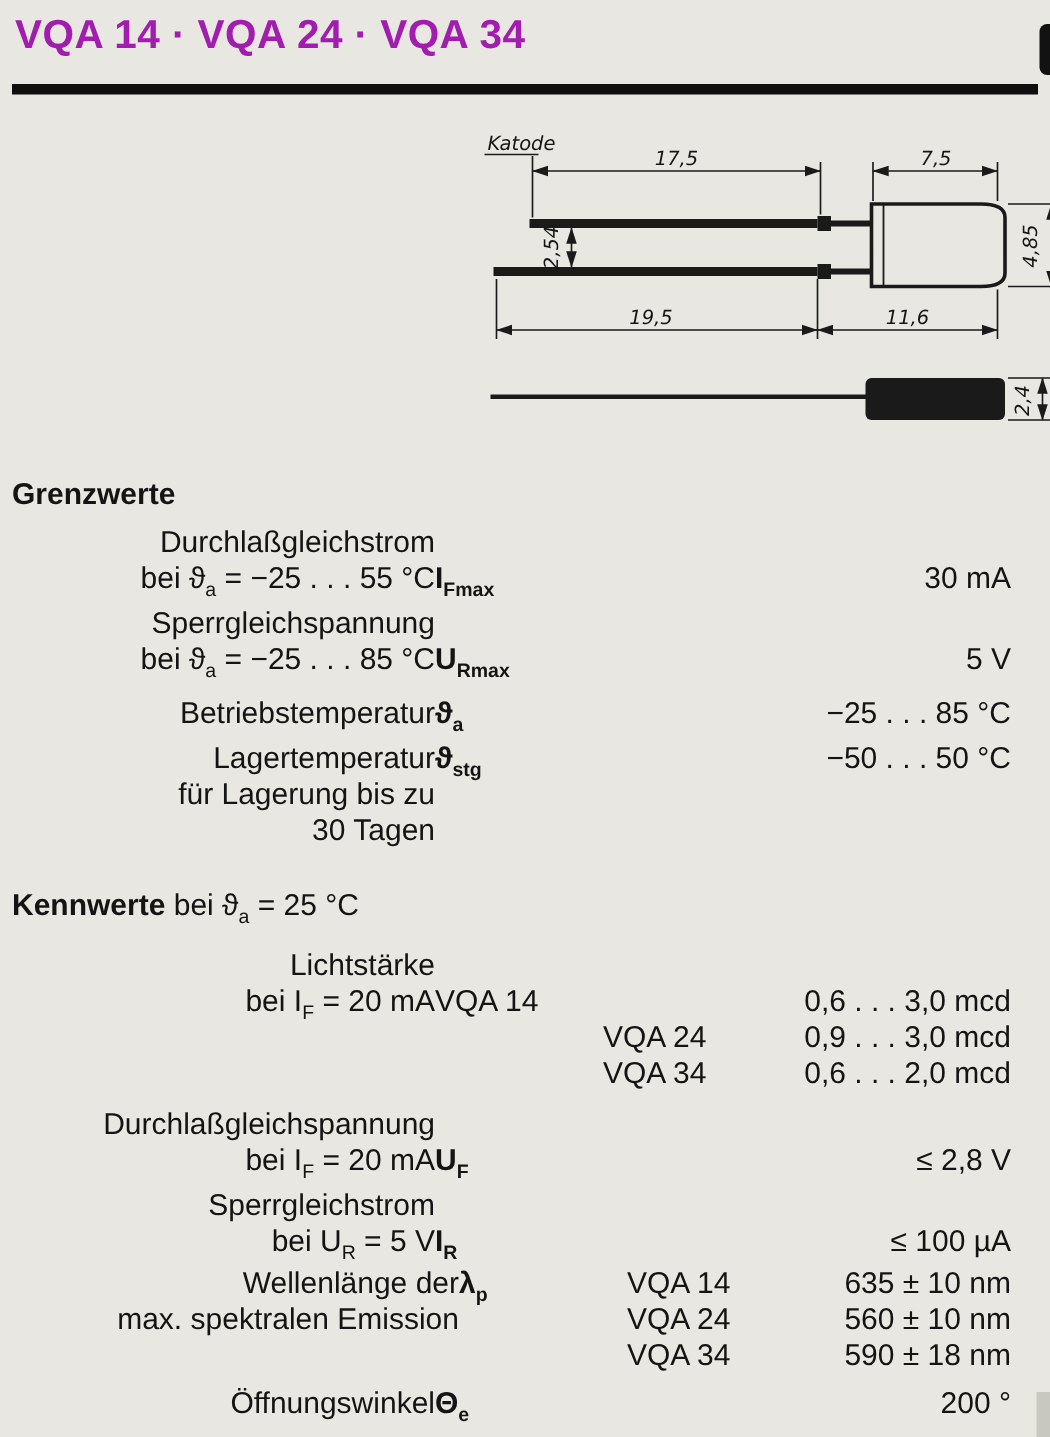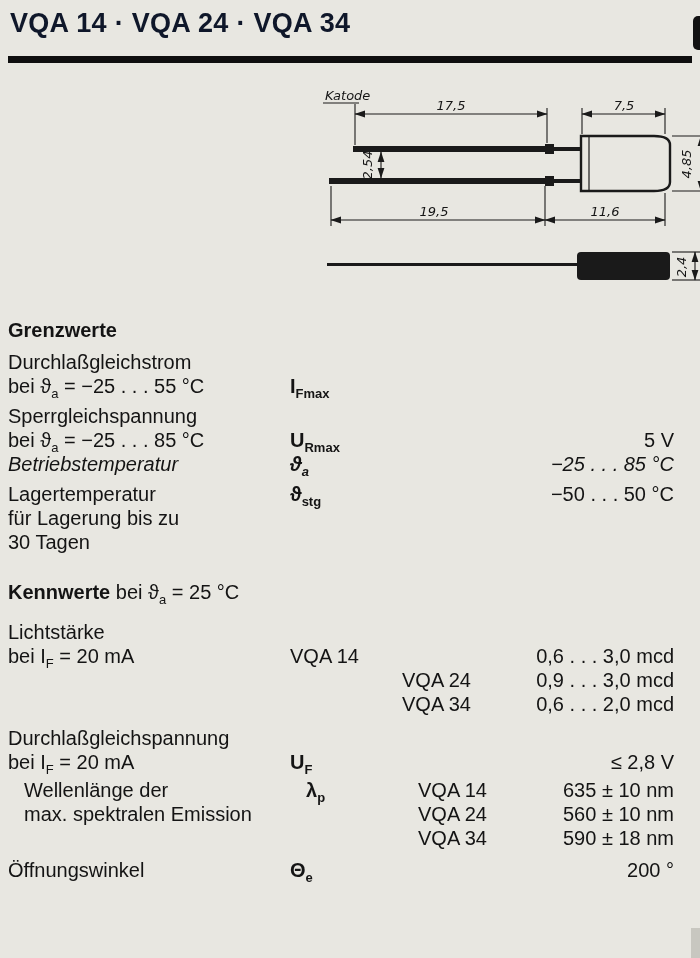--- a/index.html
+++ b/index.html
@@ -6,21 +6,21 @@
   html,body { width:700px; height:958px; }
   body {
     position:relative;
     background:#e8e7e1;
     font-family:"Liberation Sans","DejaVu Sans",sans-serif;
     color:#141414;
     overflow:hidden;
   }
   .title {
     position:absolute; left:10px; top:8px;
-    font-size:27px; font-weight:bold; color:#0f172a;
+    font-size:27px; font-weight:bold; color:#a21caf;
     letter-spacing:0.3px;
   }
   .title-rule {
     position:absolute; left:8px; top:56px;
     width:684px; height:7px; background:#0f0f0f;
   }
   .artifact-top {
     position:absolute; right:0; top:16px;
     width:7px; height:34px; background:#121212;
     border-radius:5px 0 0 5px;
@@ -30,28 +30,28 @@
     width:9px; height:30px; background:#b7b6ae; opacity:.65;
   }
   .drawing {
     position:absolute; left:309px; top:88px;
     width:400px; height:218px;
   }
   .content { position:absolute; left:8px; top:318px; width:684px; }
   .sec-heading { font-size:20px; font-weight:bold; height:24px; line-height:24px; }
   .sec-heading .normal { font-weight:normal; }
   .line { display:flex; align-items:baseline; height:24px; line-height:24px; font-size:20px; }
-  .c1 { width:282px; flex:none; }
+  .c1 { width:282px; flex:none;text-align:right; }
   .c2 { width:112px; flex:none; font-weight:bold; }
   .c3 { width:132px; flex:none; }
   .c4 { flex:1; text-align:right; padding-right:18px; }
   sub { font-size:13px; line-height:1; }
   .mt8  { margin-top:8px; }
   .mt6  { margin-top:6px; }
-  .mt12 { margin-top:0;font-style:italic; }
+  .mt12 { margin-top:12px; }
   .mt16 { margin-top:16px; }
   .mt10 { margin-top:10px; }
   .mt4  { margin-top:4px;margin-left:16px; }
   .mt26 { margin-top:26px; }
   svg text { font-family:"DejaVu Sans","Liberation Sans",sans-serif; }
 </style>
 </head>
 <body>
 
 <div class="title">VQA 14 · VQA 24 · VQA 34</div>
@@ -127,20 +127,21 @@
   <div class="sec-heading">Grenzwerte</div>
 
   <div class="row mt8">
     <div class="line">
       <span class="c1">Durchlaßgleichstrom</span>
     </div>
     <div class="line">
       <span class="c1"><span>bei ϑ</span><sub>a</sub><span> = −25 . . . 55 °C</span></span>
       <span class="c2"><span>I</span><sub>Fmax</sub></span>
       <span class="c3"></span>
+      <span class="c4">30 mA</span>
     </div>
   </div>
 
   <div class="row mt6">
     <div class="line">
       <span class="c1">Sperrgleichspannung</span>
     </div>
     <div class="line">
       <span class="c1"><span>bei ϑ</span><sub>a</sub><span> = −25 . . . 85 °C</span></span>
       <span class="c2"><span>U</span><sub>Rmax</sub></span>
@@ -203,20 +204,31 @@
       <span class="c1">Durchlaßgleichspannung</span>
     </div>
     <div class="line">
       <span class="c1"><span>bei I</span><sub>F</sub><span> = 20 mA</span></span>
       <span class="c2"><span>U</span><sub>F</sub></span>
       <span class="c3"></span>
       <span class="c4">≤ 2,8 V</span>
     </div>
   </div>
 
+  <div class="row mt6">
+    <div class="line">
+      <span class="c1">Sperrgleichstrom</span>
+    </div>
+    <div class="line">
+      <span class="c1"><span>bei U</span><sub>R</sub><span> = 5 V</span></span>
+      <span class="c2"><span>I</span><sub>R</sub></span>
+      <span class="c3"></span>
+      <span class="c4">≤ 100 µA</span>
+    </div>
+  </div>
 
   <div class="row mt4">
     <div class="line">
       <span class="c1">Wellenlänge der</span>
       <span class="c2"><span>λ</span><sub>p</sub></span>
       <span class="c3">VQA 14</span>
       <span class="c4">635 ± 10 nm</span>
     </div>
     <div class="line">
       <span class="c1">max. spektralen Emission</span>

